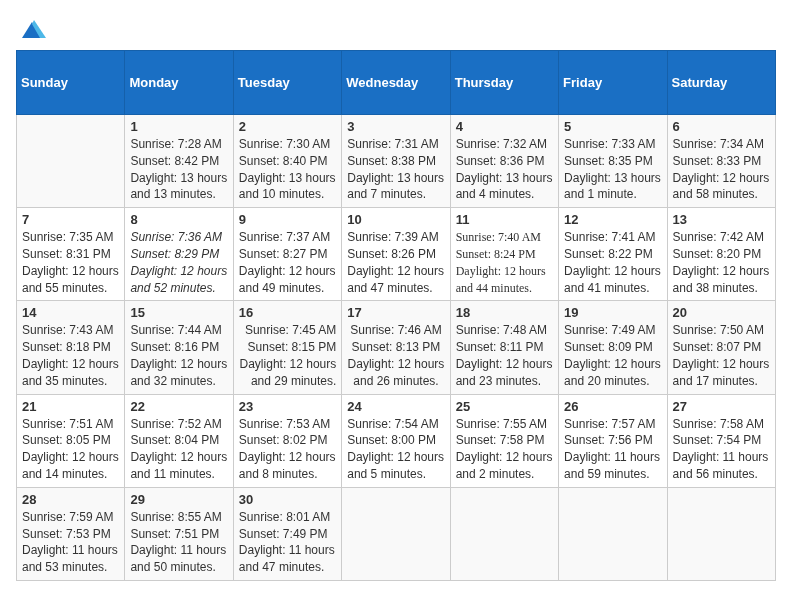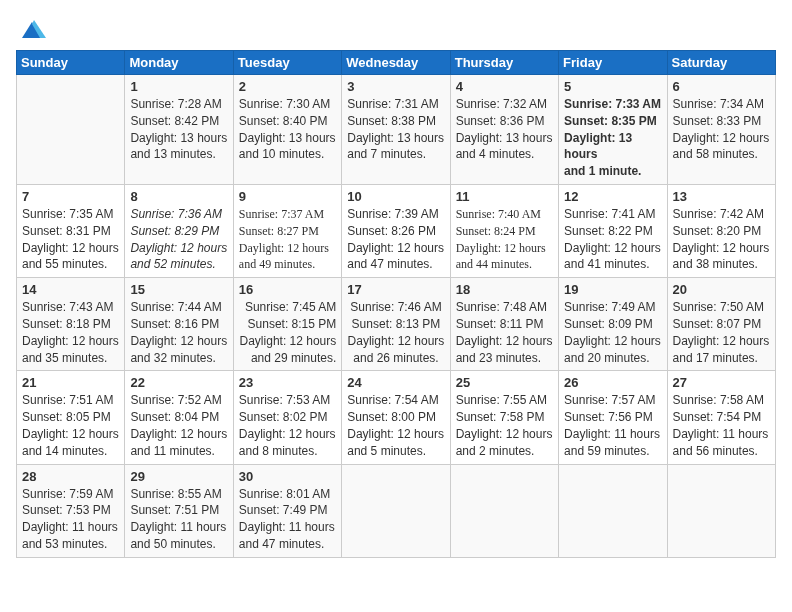--- a/index.html
+++ b/index.html
@@ -49,21 +49,21 @@
     }
     .calendar {
       width: 100%;
       border-collapse: collapse;
       border: 1px solid #ccc;
     }
     .calendar th {
       background-color: #1a6fc4;
       color: #fff;
       font-size: 13px;
-      padding: 4px 4px;
+      padding: 24px 4px;
       text-align: left;
       border: 1px solid #1560aa;
     }
     .calendar td {
       vertical-align: top;
       border: 1px solid #ccc;
       padding: 4px 5px;
       font-size: 10px;
       color: #333;
       width: 108px;
@@ -150,21 +150,21 @@
         </td>
         <td>
           <span class="day-number">4</span>
           <div class="cell-content" style="white-space: pre-line;">Sunrise: 7:32 AM
 Sunset: 8:36 PM
 Daylight: 13 hours
 and 4 minutes.</div>
         </td>
         <td>
           <span class="day-number">5</span>
-          <div class="cell-content" style="white-space: pre-line; font-weight: bold;">Sunrise: 7:33 AM
+          <div class="cell-content" style="white-space: pre-line;">Sunrise: 7:33 AM
 Sunset: 8:35 PM
 Daylight: 13 hours
 and 1 minute.</div>
         </td>
         <td>
           <span class="day-number">6</span>
           <div class="cell-content" style="white-space: pre-line;">Sunrise: 7:34 AM
 Sunset: 8:33 PM
 Daylight: 12 hours
 and 58 minutes.</div>
@@ -180,21 +180,21 @@
         </td>
         <td>
           <span class="day-number">8</span>
           <div class="cell-content" style="white-space: pre-line; font-style: italic;">Sunrise: 7:36 AM
 Sunset: 8:29 PM
 Daylight: 12 hours
 and 52 minutes.</div>
         </td>
         <td>
           <span class="day-number">9</span>
-          <div class="cell-content" style="white-space: pre-line; font-family: Liberation Serif, serif;">Sunrise: 7:37 AM
+          <div class="cell-content" style="white-space: pre-line;">Sunrise: 7:37 AM
 Sunset: 8:27 PM
 Daylight: 12 hours
 and 49 minutes.</div>
         </td>
         <td>
           <span class="day-number">10</span>
           <div class="cell-content" style="white-space: pre-line;">Sunrise: 7:39 AM
 Sunset: 8:26 PM
 Daylight: 12 hours
 and 47 minutes.</div>

